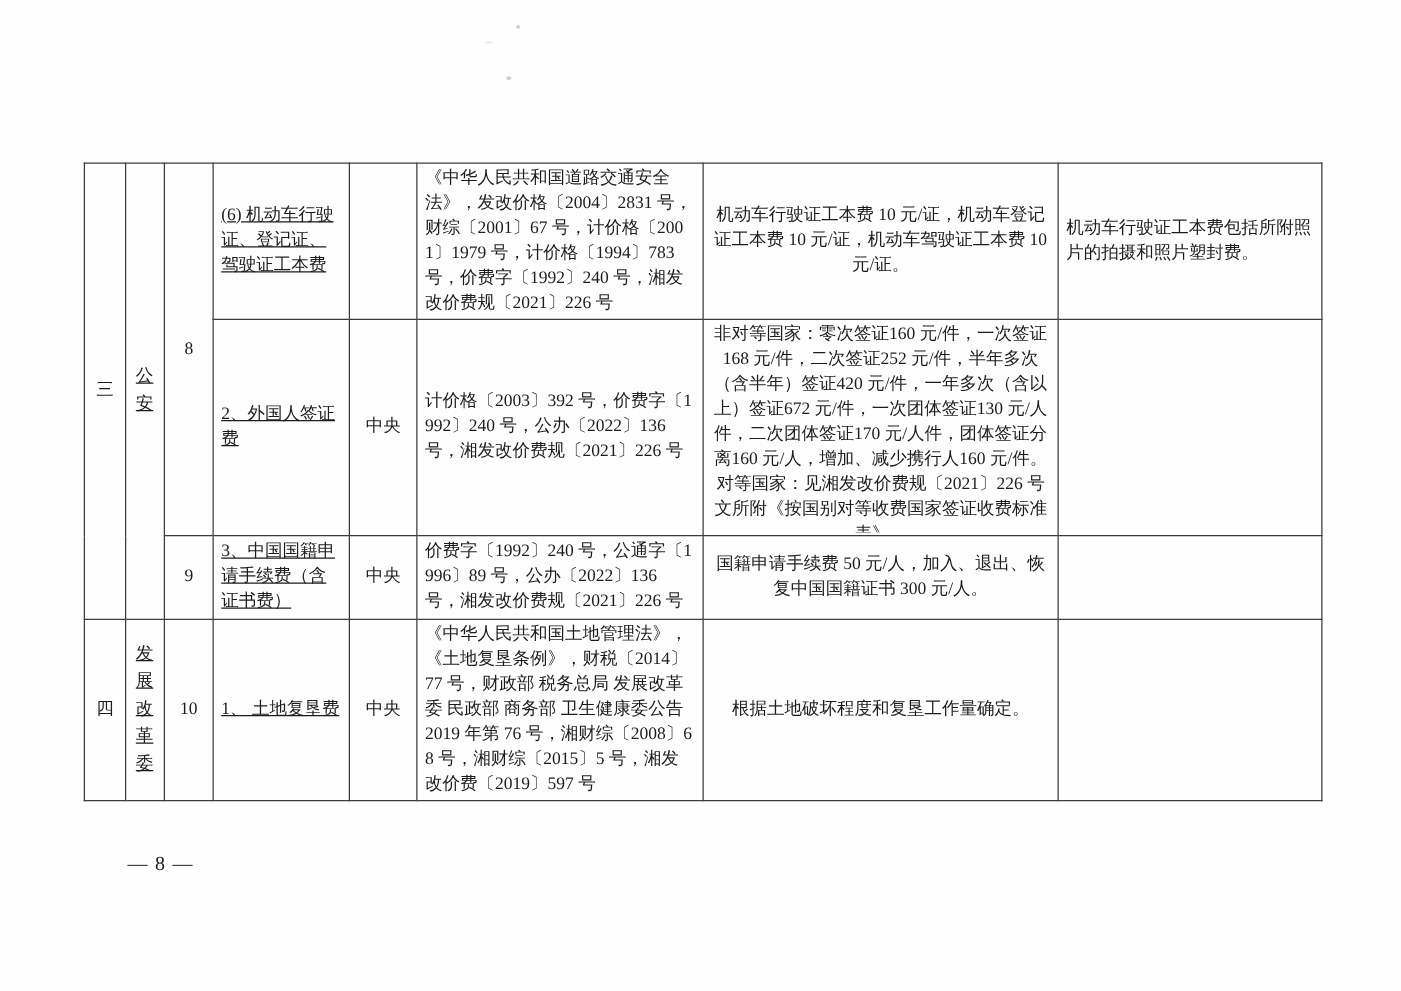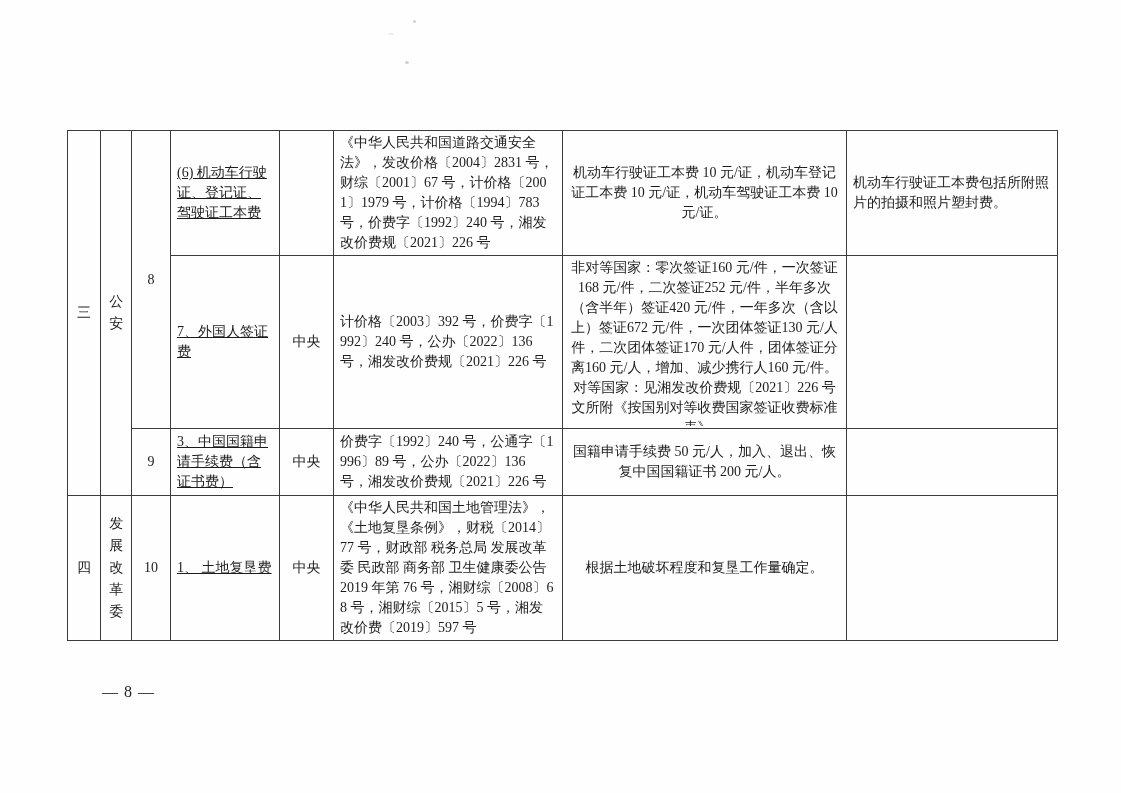--- a/index.html
+++ b/index.html
@@ -38,22 +38,23 @@
     vertical-align: middle;
     padding: 2px 6px;
     word-break: break-all;
     overflow: hidden;
   }
   .c { text-align: center; padding: 2px 1px; }
   .vtext {
     width: 1.05em;
     margin: 0 auto;
     line-height: 22px;
-    text-align: right;
+    text-align: left;
     word-break: break-all;
+    text-decoration: underline;
   }
   .item { padding: 2px 5px 2px 8px; text-decoration: underline; }
   .legal {
     font-size: 13.5px;
     line-height: 19.5px;
     padding: 3px 5px;
   }
   .std {
     font-size: 13.8px;
     line-height: 19px;
@@ -111,21 +112,21 @@
         </td>
         <td class="std">
           <div class="cellbox">机动车行驶证工本费 10 元/证，机动车登记证工本费 10 元/证，机动车驾驶证工本费 10 元/证。</div>
         </td>
         <td class="rem">
           <div class="cellbox">机动车行驶证工本费包括所附照片的拍摄和照片塑封费。</div>
         </td>
       </tr>
 
       <tr style="height:172px;">
-        <td class="item">7、外国人签证费</td>
+        <td class="item">2、外国人签证费</td>
         <td class="c">中央</td>
         <td class="legal">
           <div class="cellbox">计价格〔2003〕392 号，价费字〔1992〕240 号，公办〔2022〕136 号，湘发改价费规〔2021〕226 号</div>
         </td>
         <td class="std">
           <div class="cellbox">
             <div class="p">非对等国家：零次签证160 元/件，一次签证168 元/件，二次签证252 元/件，半年多次（含半年）签证420 元/件，一年多次（含以上）签证672 元/件，一次团体签证130 元/人件，二次团体签证170 元/人件，团体签证分离160 元/人，增加、减少携行人160 元/件。</div>
             <div class="p">对等国家：见湘发改价费规〔2021〕226 号文所附《按国别对等收费国家签证收费标准表》。</div>
           </div>
         </td>
@@ -135,21 +136,21 @@
       </tr>
 
       <tr style="height:67px;">
         <td class="c">9</td>
         <td class="item">3、中国国籍申请手续费（含证书费）</td>
         <td class="c">中央</td>
         <td class="legal">
           <div class="cellbox">价费字〔1992〕240 号，公通字〔1996〕89 号，公办〔2022〕136 号，湘发改价费规〔2021〕226 号</div>
         </td>
         <td class="std">
-          <div class="cellbox">国籍申请手续费 50 元/人，加入、退出、恢复中国国籍证书 200 元/人。</div>
+          <div class="cellbox">国籍申请手续费 50 元/人，加入、退出、恢复中国国籍证书 300 元/人。</div>
         </td>
         <td class="rem">
           <div class="cellbox"></div>
         </td>
       </tr>
 
       <tr style="height:124px;">
         <td class="c">四</td>
         <td class="c">
           <div class="vtext">发展改革委</div>

